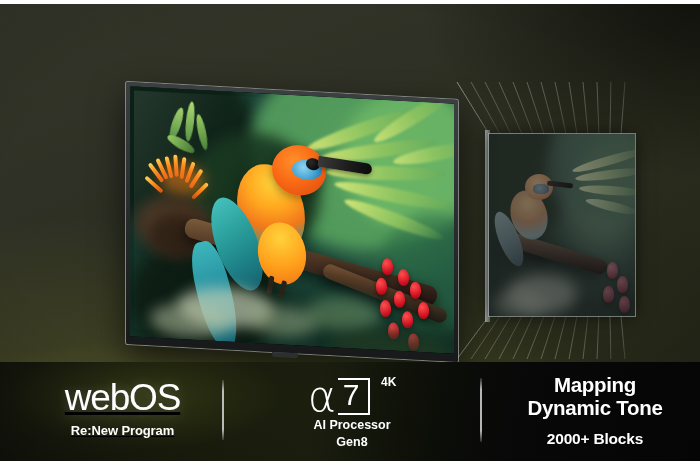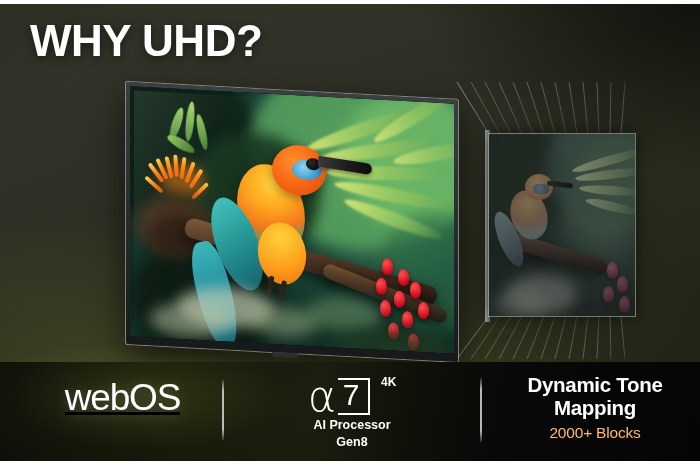--- a/index.html
+++ b/index.html
@@ -90,33 +90,32 @@
   .alpha-sym{font-size:43px;font-weight:300;color:#fff;line-height:1;margin-right:2px;
     font-family:"DejaVu Sans",sans-serif;}
   .alpha-box{position:relative;width:30px;height:33px;border:2px solid #fff;border-left:none;
     display:flex;align-items:center;justify-content:center;}
   .alpha-seven{font-size:30px;font-weight:400;color:#fff;line-height:1;margin-top:-2px;margin-left:-4px;}
   .alpha-4k{font-size:12px;font-weight:bold;color:#fff;align-self:flex-start;margin-top:-1px;margin-left:11px;}
   .alpha-sub{font-size:12.5px;font-weight:bold;color:#fff;line-height:1.18;margin-top:2px;}
 
   .dtm{position:absolute;left:496px;top:374px;width:198px;text-align:center;}
   .dtm-title{font-size:20.5px;font-weight:bold;color:#fff;line-height:1.12;letter-spacing:-.3px;}
-  .dtm-sub{font-size:15.5px;font-weight:normal;color:#fdba74;margin-top:4px;letter-spacing:-.2px;}
+  .dtm-sub{font-size:15.5px;font-weight:bold;color:#ffffff;margin-top:10px;letter-spacing:-.2px;}
 </style>
 </head>
 <body>
 
 <div id="stage">
 
   <div class="bg-base"></div>
   <div class="bg-tr-dark"></div>
   <div class="bg-vig"></div>
   <div class="topline"></div>
 
-  <div class="title">WHY UHD?</div>
 
   <div class="depth">
     <svg width="245" height="285" viewBox="0 0 245 285">
       <defs>
         <linearGradient id="gl" x1="0" y1="0" x2="1" y2="0">
           <stop offset="0" stop-color="#c9cec8" stop-opacity="0.50"></stop>
           <stop offset="0.75" stop-color="#c9cec8" stop-opacity="0.34"></stop>
           <stop offset="1" stop-color="#c9cec8" stop-opacity="0.20"></stop>
         </linearGradient>
       </defs>
@@ -300,34 +299,35 @@
 
   <div class="bar">
     <div class="bar-glow"></div>
   </div>
 
   <div class="divider" style="left:222px;top:380px;height:60px;"></div>
   <div class="divider" style="left:480px;top:378px;height:64px;"></div>
 
   <div class="webos">
     <div class="webos-word">webOS</div>
+    <div class="webos-sub">Re:New Program</div>
   </div>
 
   <div class="alpha">
     <div class="alpha-row">
       <span class="alpha-sym">α</span>
       <span class="alpha-box">
         <span class="alpha-seven">7</span>
       </span>
       <span class="alpha-4k">4K</span>
     </div>
     <div class="alpha-sub">AI Processor</div>
     <div class="alpha-sub">Gen8</div>
   </div>
 
   <div class="dtm">
+    <div class="dtm-title">Mapping</div>
     <div class="dtm-title">Dynamic Tone</div>
-    <div class="dtm-title">Mapping</div>
     <div class="dtm-sub">2000+ Blocks</div>
   </div>
 
   <div class="botline"></div>
 </div>
 
 </body></html>

